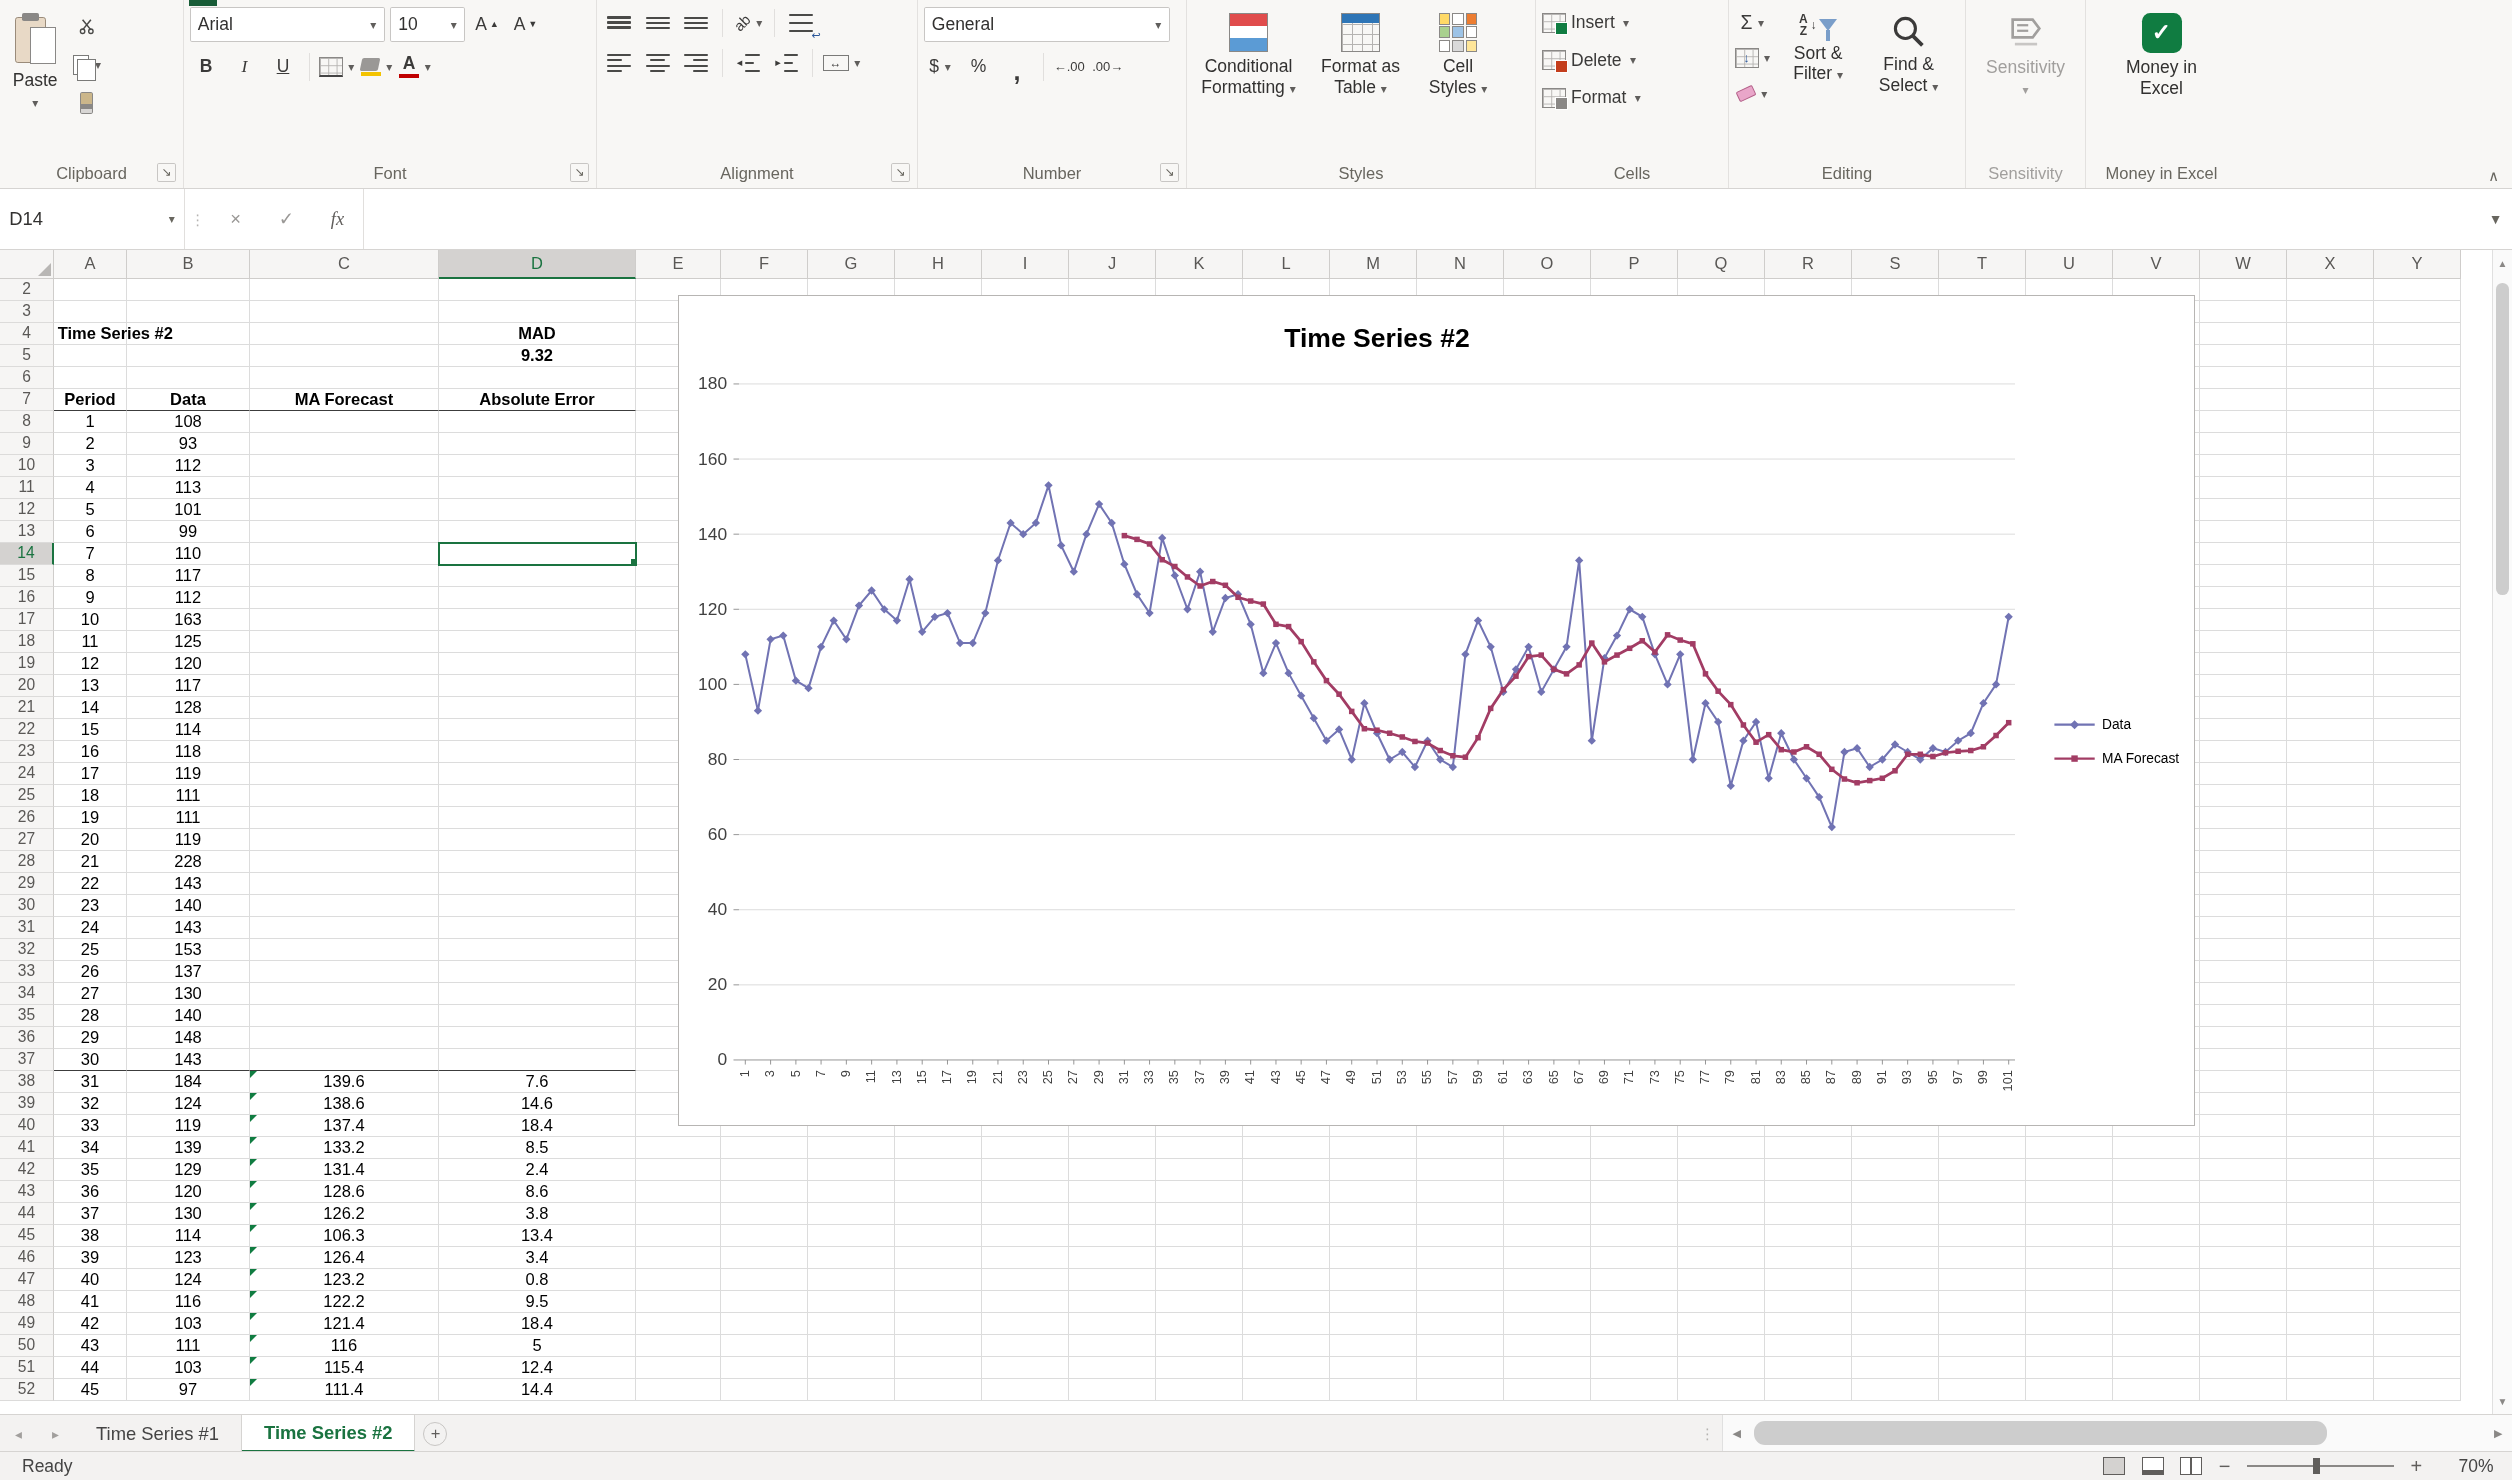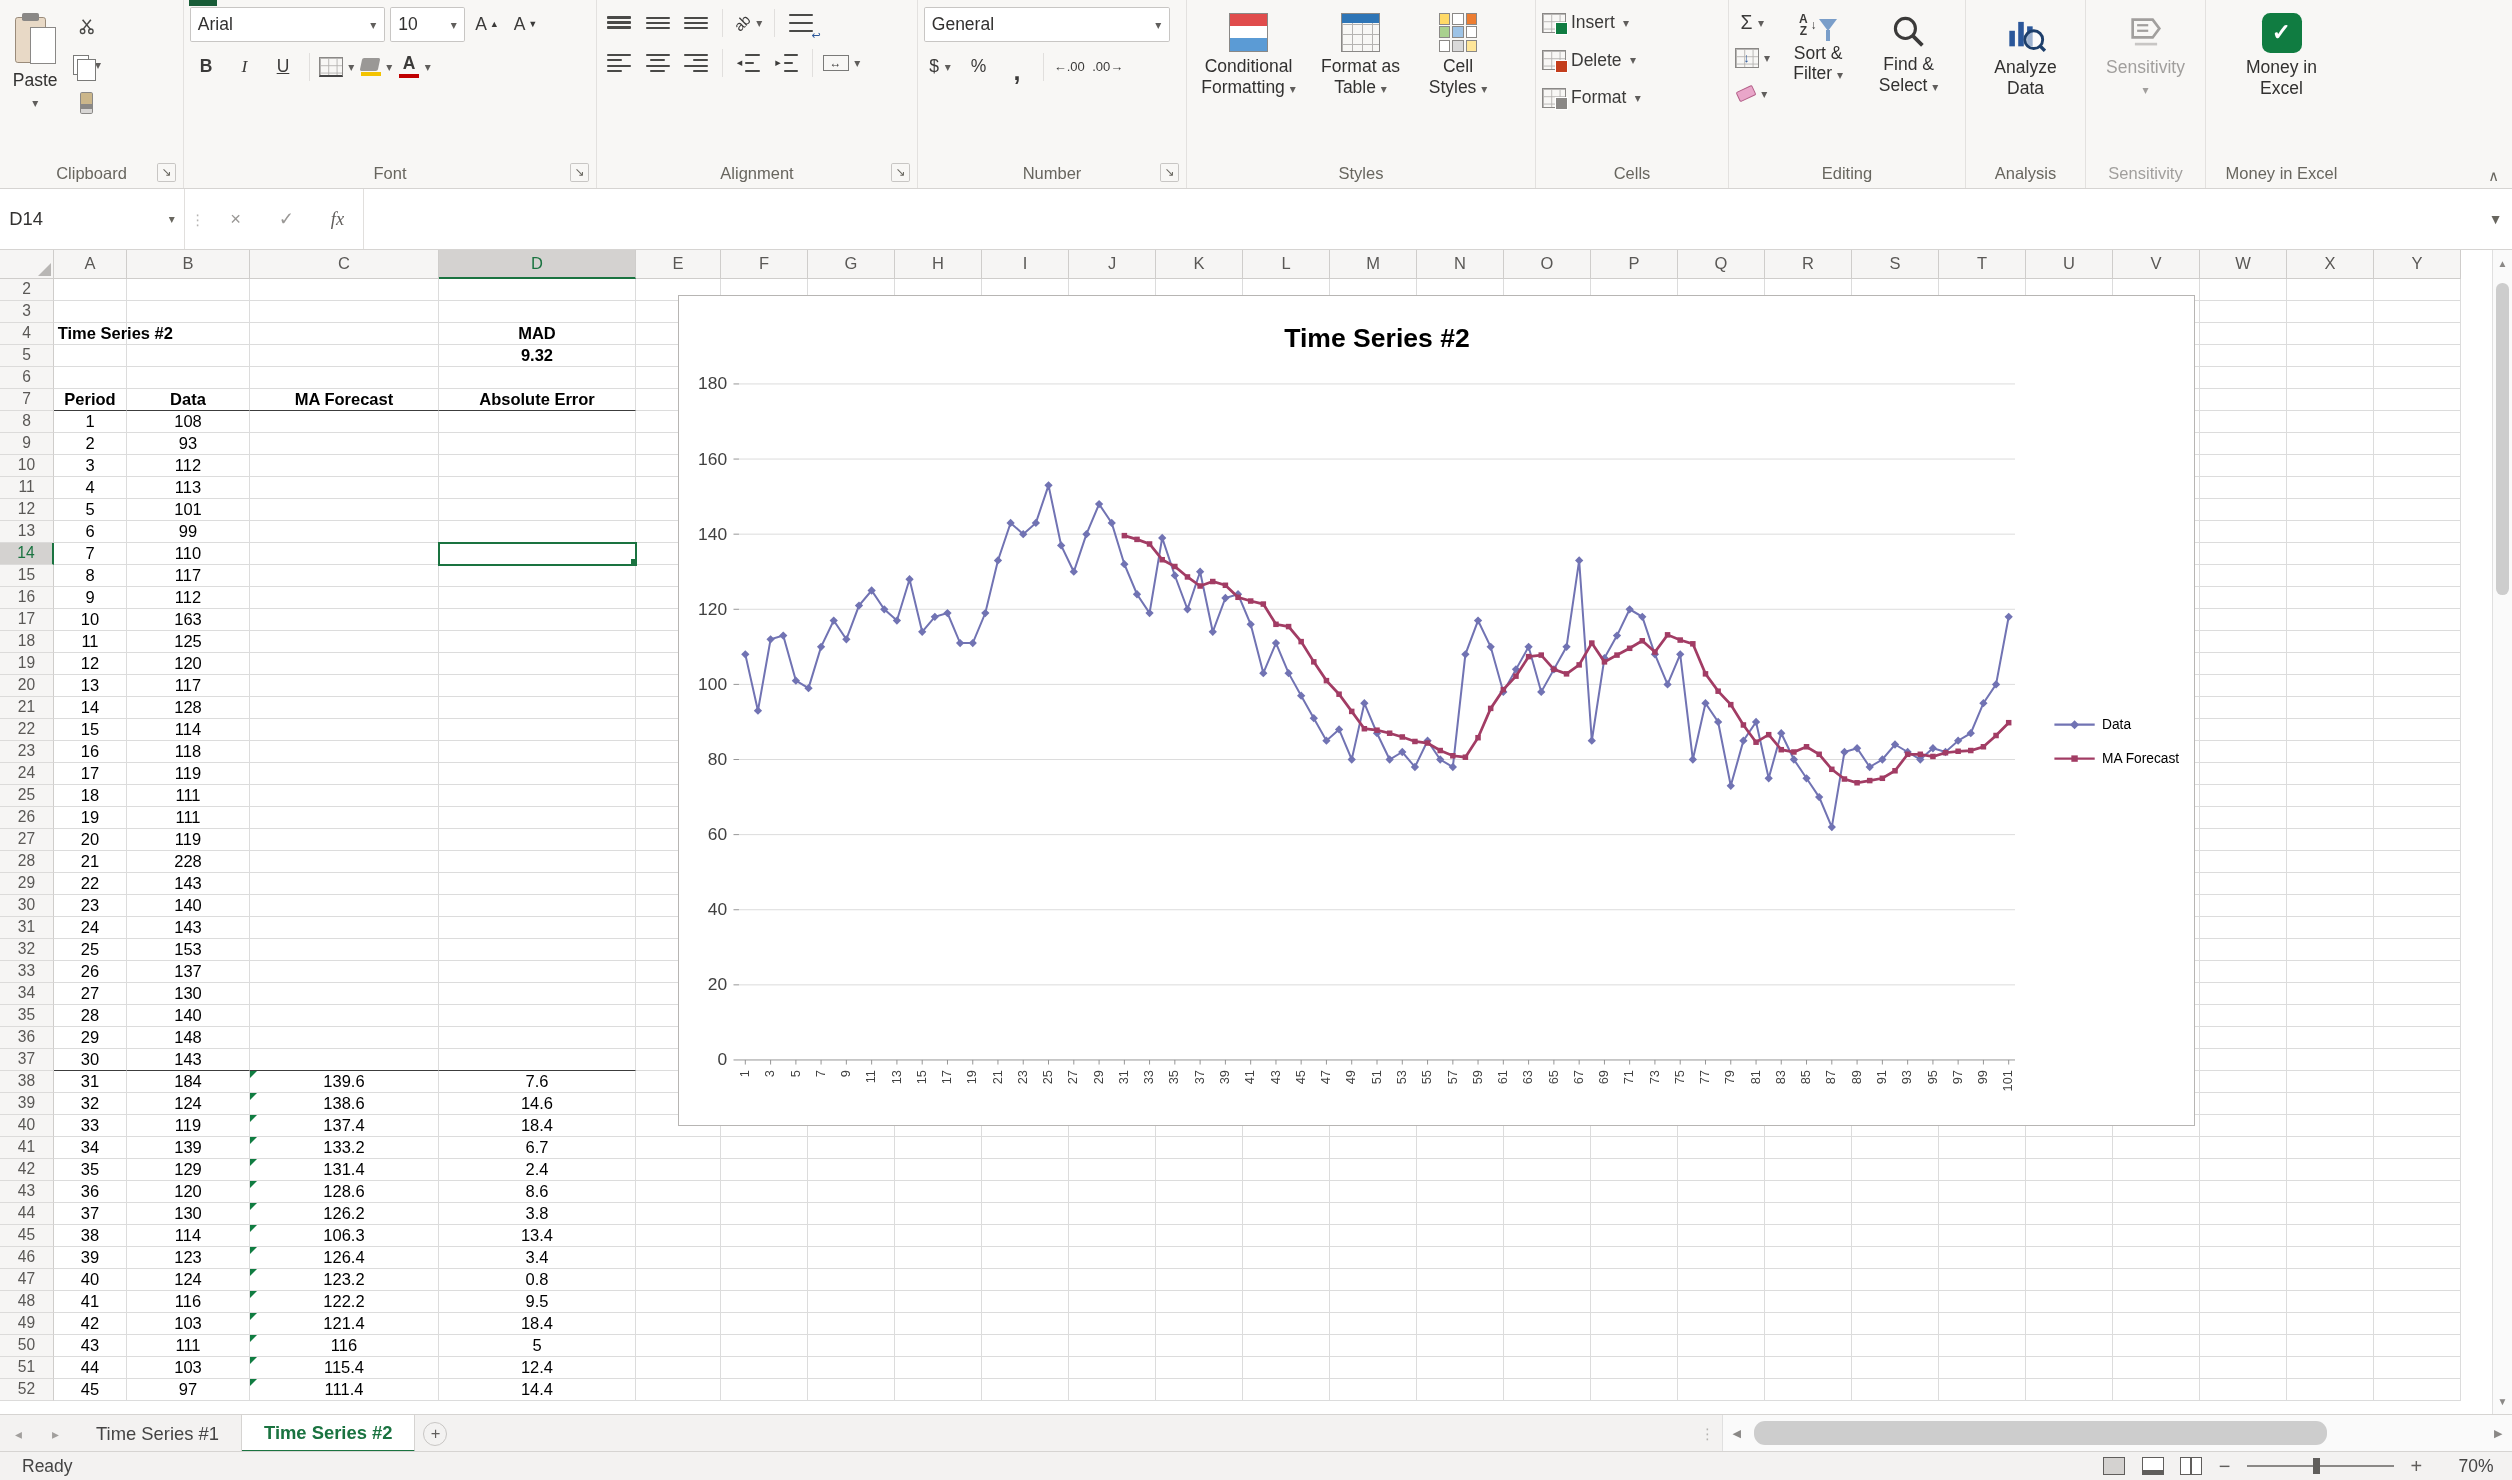--- a/index.html
+++ b/index.html
@@ -437,37 +437,20 @@
             <line x1="15" y1="15" x2="21" y2="21" stroke="#3b3a39" stroke-width="2.4"></line>
           </svg>
         <span class="blabel"><span>Find &amp; Select</span> <span class="chev">▾</span></span>
       </div>
     </div>
     <div class="rg-label">
         <span>Editing</span>
       </div>
   </div>
 
-  <div class="rgroup" style="width:120px">
-    <div class="rg-body" style="justify-content:center;width:100%">
-      <div class="bigbtn" style="max-width:101px">
-        <svg width="40" height="40" viewBox="0 0 36 36">
-            <rect x="3" y="16" width="5" height="14" fill="#2b579a"></rect>
-            <rect x="11" y="8" width="5" height="22" fill="#2b579a"></rect>
-            <rect x="19" y="12" width="5" height="18" fill="#2b579a"></rect>
-            <circle cx="25" cy="24" r="8" fill="rgba(255,255,255,0.55)" stroke="#1e3f6b" stroke-width="2.6"></circle>
-            <line x1="30.5" y1="29.5" x2="35" y2="34" stroke="#1e3f6b" stroke-width="3"></line>
-          </svg>
-        <span class="blabel">Analyze Data</span>
-      </div>
-    </div>
-    <div class="rg-label">
-        <span>Analysis</span>
-      </div>
-  </div>
 
   <div class="rgroup gray" style="width:120px">
     <div class="rg-body" style="justify-content:center;width:100%">
       <div class="bigbtn" style="max-width:101px">
         <svg width="40" height="40" viewBox="0 0 36 36">
             <polygon points="6,6 24,6 30,14 24,22 6,22" fill="none" stroke="#a19f9d" stroke-width="2.4"></polygon>
             <line x1="10" y1="11" x2="20" y2="11" stroke="#a19f9d" stroke-width="2"></line>
             <line x1="10" y1="16" x2="20" y2="16" stroke="#a19f9d" stroke-width="2"></line>
             <line x1="8" y1="28" x2="28" y2="28" stroke="#c8c6c4" stroke-width="2.4"></line>
           </svg>
@@ -1634,21 +1617,21 @@
         <div class="cell" style="width:87px"></div>
         <div class="cell" style="width:87px"></div>
         <div class="cell" style="width:87px"></div>
         <div class="cell" style="width:87px"></div>
       </div>
       <div class="grid-row">
         <div class="row-h">41</div>
         <div class="cell" style="width:73px">34</div>
         <div class="cell" style="width:123px">139</div>
         <div class="cell tri" style="width:189px">133.2</div>
-        <div class="cell" style="width:197px">6.7</div>
+        <div class="cell" style="width:197px">8.5</div>
         <div class="cell" style="width:85px"></div>
         <div class="cell" style="width:87px"></div>
         <div class="cell" style="width:87px"></div>
         <div class="cell" style="width:87px"></div>
         <div class="cell" style="width:87px"></div>
         <div class="cell" style="width:87px"></div>
         <div class="cell" style="width:87px"></div>
         <div class="cell" style="width:87px"></div>
         <div class="cell" style="width:87px"></div>
         <div class="cell" style="width:87px"></div>

